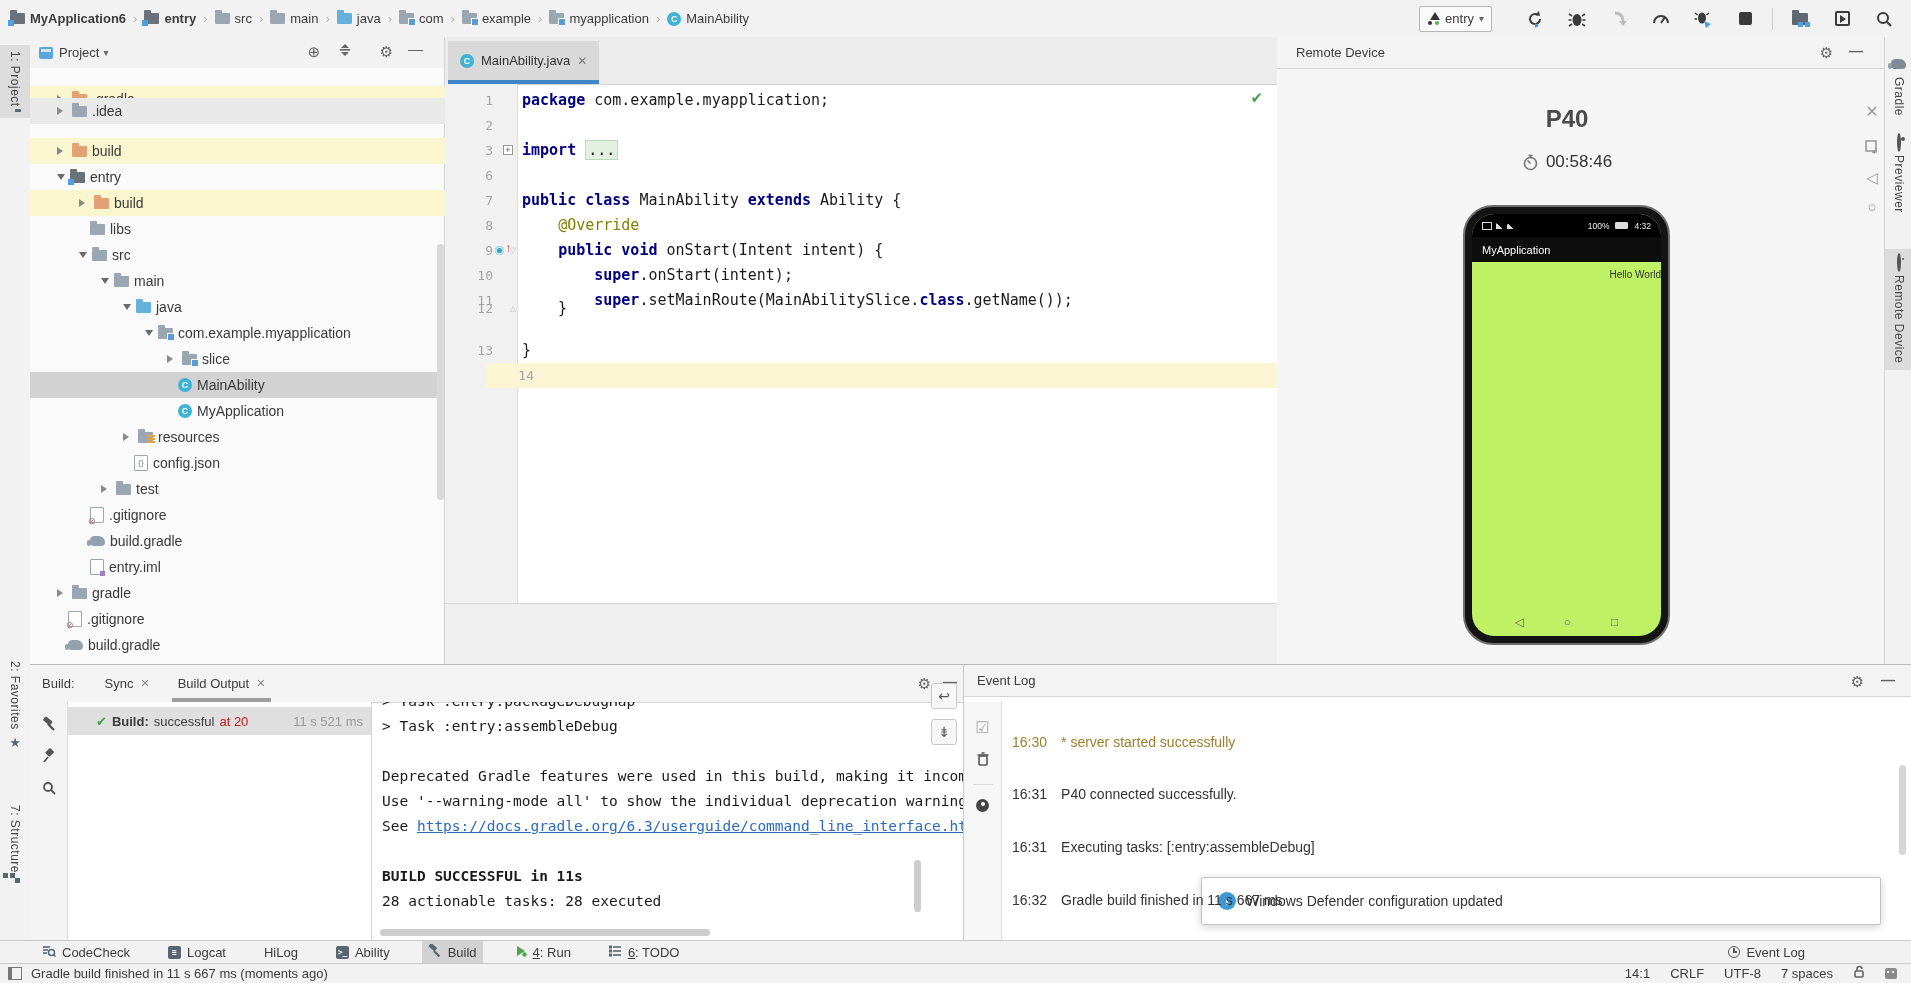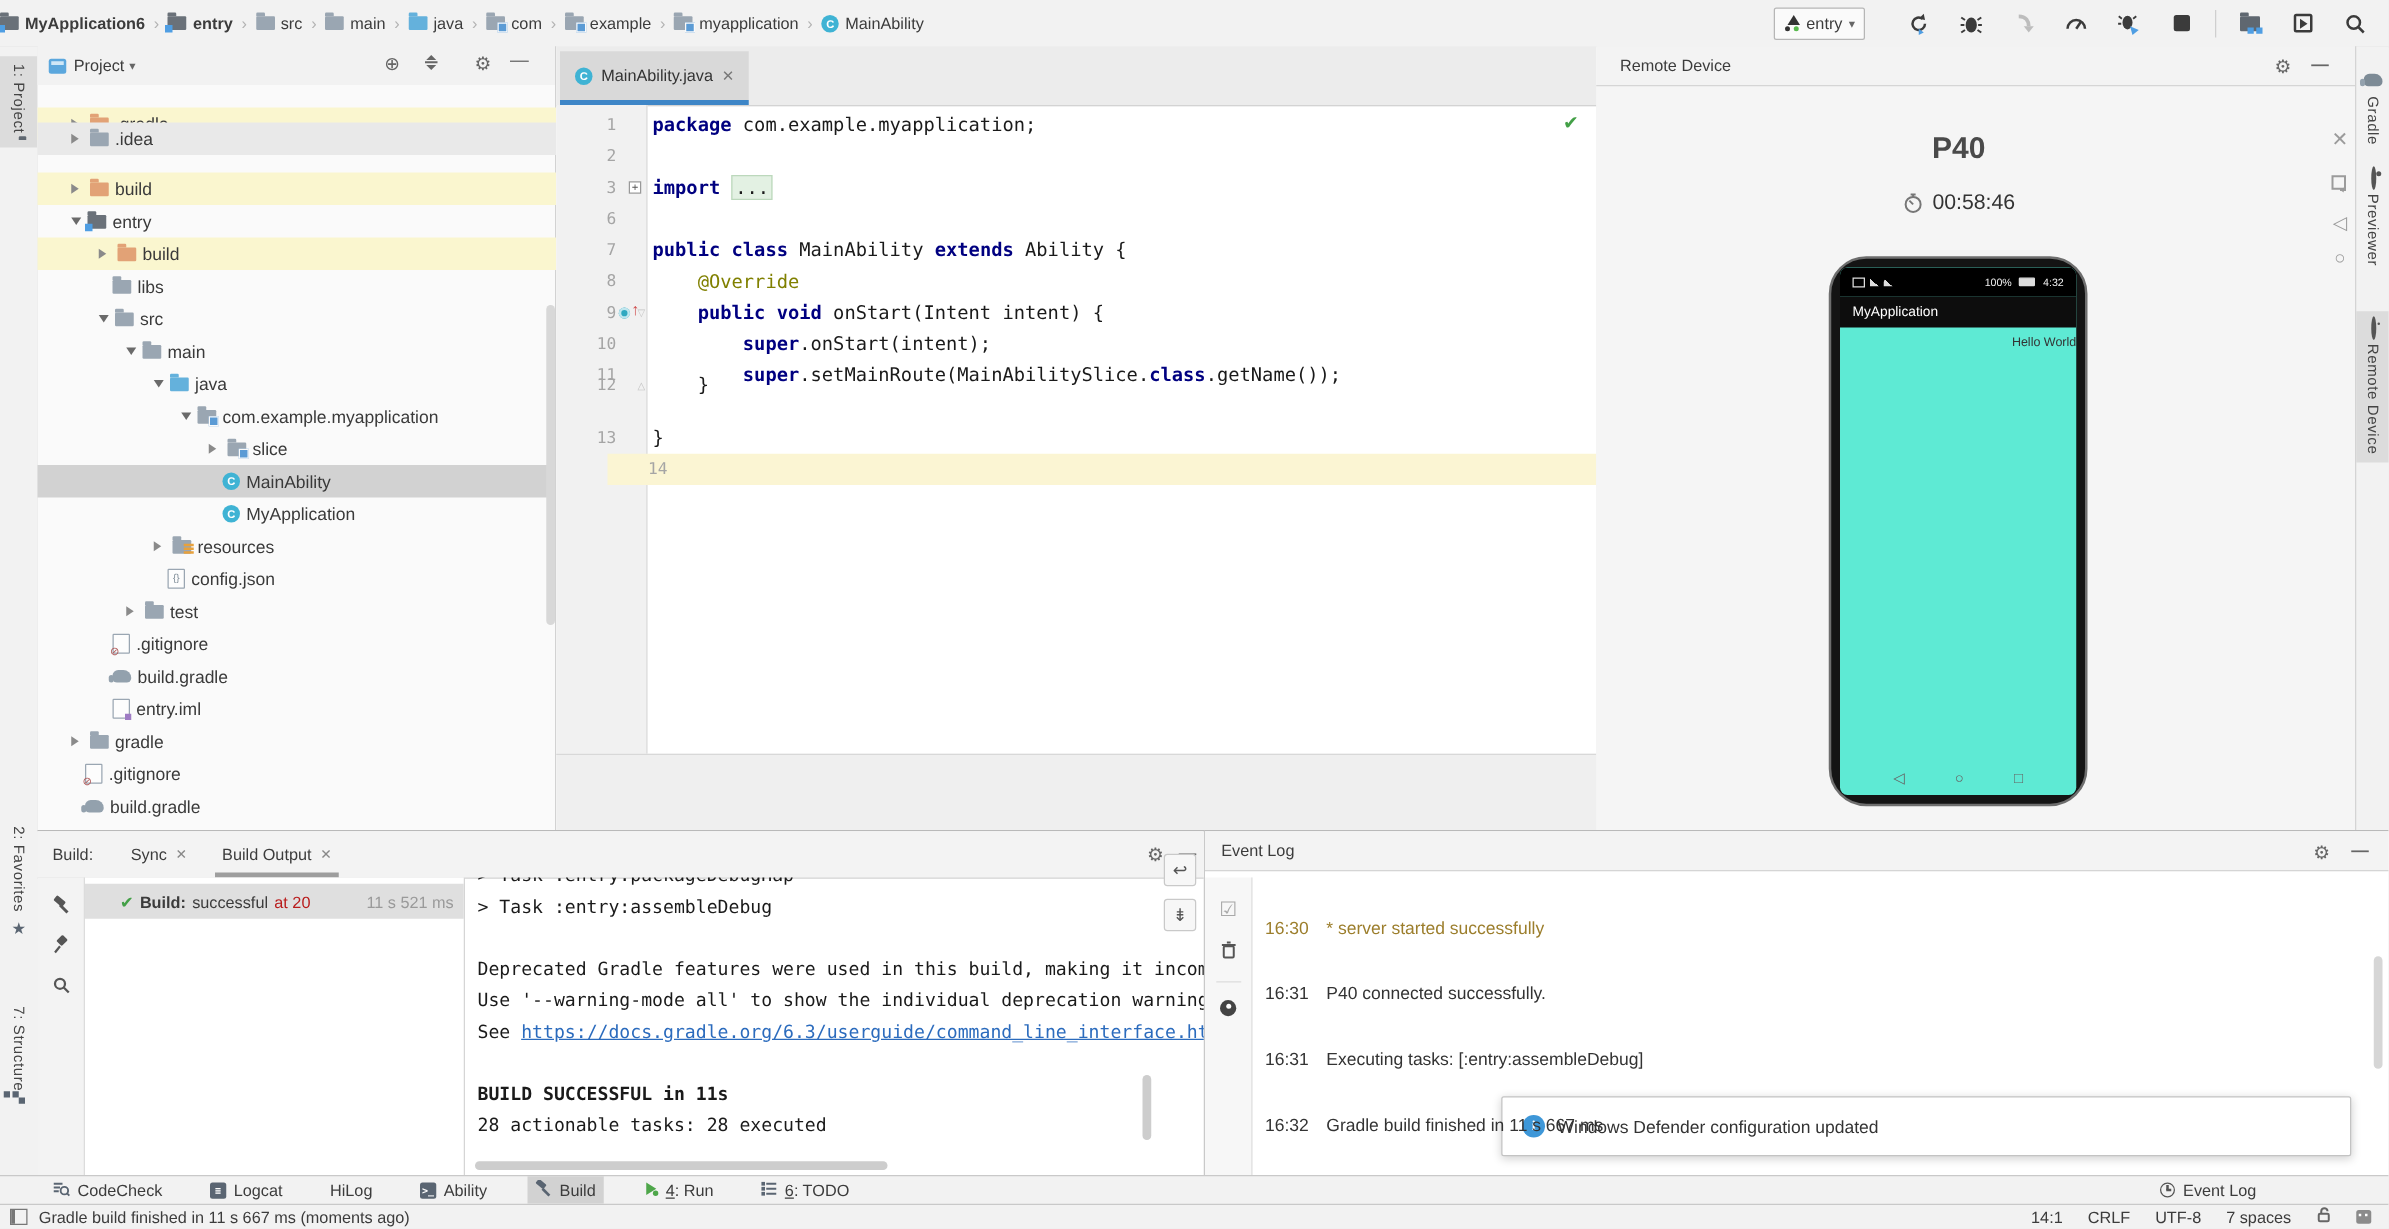--- a/index.html
+++ b/index.html
@@ -1,19 +1,19 @@
 <!DOCTYPE html>
 <html><head>
 <meta charset="utf-8">
 <style>
   html,body{margin:0;padding:0;background:#e8e8e8;}
   .app{position:relative;width:1911px;height:983px;background:#f2f2f2;font-family:"Liberation Sans",sans-serif;color:#3c3c3c;overflow:hidden;font-size:13px;}
   
   .titlebar{position:absolute;left:0;top:0;width:1911px;height:37px;background:#f2f2f2;border-bottom:1px solid #d2d2d2;display:flex;align-items:center;}
-  .breadcrumb{display:flex;align-items:center;white-space:nowrap;}
+  .breadcrumb{display:flex;align-items:center;padding-left:10px;white-space:nowrap;}
   .crumb{display:flex;align-items:center;gap:5px;font-size:13px;color:#3c3c3c;cursor:default;}
   .crumb.bold{font-weight:bold;}
   .crumb-sep{color:#b3b3b3;margin:0 7px;font-size:13px;}
   .tb-right{position:absolute;right:0;top:0;height:37px;display:flex;align-items:center;}
   .runconfig{display:flex;align-items:center;gap:5px;border:1px solid #b6b6b6;background:#fafafa;height:24px;padding:0 7px;margin-right:22px;border-radius:2px;}
   .tbicon{width:42px;display:flex;justify-content:center;align-items:center;height:30px;}
   .tbdivider{width:1px;height:22px;background:#cfcfcf;margin:0 6px;}
   
   .strip{position:absolute;background:#f2f2f2;}
   .strip.left{left:0;top:37px;width:30px;height:903px;border-right:1px solid #d4d4d4;}
@@ -76,21 +76,21 @@
   .editor-check{position:absolute;right:14px;top:52px;color:#43a047;font-size:15px;}
   .editor-tail{position:absolute;left:0;top:566px;width:832px;height:61px;background:#efefef;border-top:1px solid #d8d8d8;}
   
   .remote{position:absolute;left:1277px;top:37px;width:607px;height:627px;background:#f5f5f5;box-sizing:border-box;}
   .panel-hdr{height:31px;border-bottom:1px solid #d5d5d5;background:#f3f3f3;display:flex;align-items:center;padding-left:19px;font-size:13px;color:#3c3c3c;position:relative;}
   .hdr-gear{position:absolute;color:#666;font-size:15px;top:7px;}
   .hdr-min{position:absolute;color:#666;font-size:14px;top:6px;font-weight:bold;}
   .p40-title{position:absolute;left:0;top:68px;width:580px;text-align:center;font-size:24px;font-weight:bold;color:#4a4a4a;}
   .p40-timer{position:absolute;left:0;top:115px;width:580px;text-align:center;font-size:17px;color:#333;display:flex;justify-content:center;align-items:center;gap:7px;}
   .phone{position:absolute;left:186px;top:168px;width:207px;height:440px;background:#141414;border:2px solid #6e6e6e;border-radius:30px;box-sizing:border-box;padding:7px;}
-  .screen{width:100%;height:100%;background:#5eead4;border-radius:6px;overflow:hidden;position:relative;}
+  .screen{width:100%;height:100%;background:#bef264;border-radius:22px;overflow:hidden;position:relative;}
   .ph-status{height:23px;background:#000;display:flex;align-items:center;color:#fff;padding:0 10px;gap:4px;}
   .ph-status .grow{flex:1;}
   .ph-stxt{font-size:8.5px;color:#eee;}
   .ph-batt{width:11px;height:5px;border:1px solid #ddd;border-radius:1px;background:#ddd;margin:0 2px;}
   .ph-sig{width:7px;height:6px;background:linear-gradient(to top right,#ddd 49%,transparent 50%);}
   .ph-cast{width:8px;height:6px;border:1px solid #ddd;}
   .ph-appbar{height:25px;background:#0d0d0d;color:#fff;font-size:11px;display:flex;align-items:center;padding-left:10px;}
   .ph-content{color:#333;font-size:10px;text-align:right;padding-top:7px;}
   .ph-nav{position:absolute;left:0;right:0;bottom:7px;display:flex;justify-content:center;gap:40px;color:#666;font-size:12px;}
   .devctl{position:absolute;left:583px;width:24px;display:flex;justify-content:center;color:#9b9b9b;}

